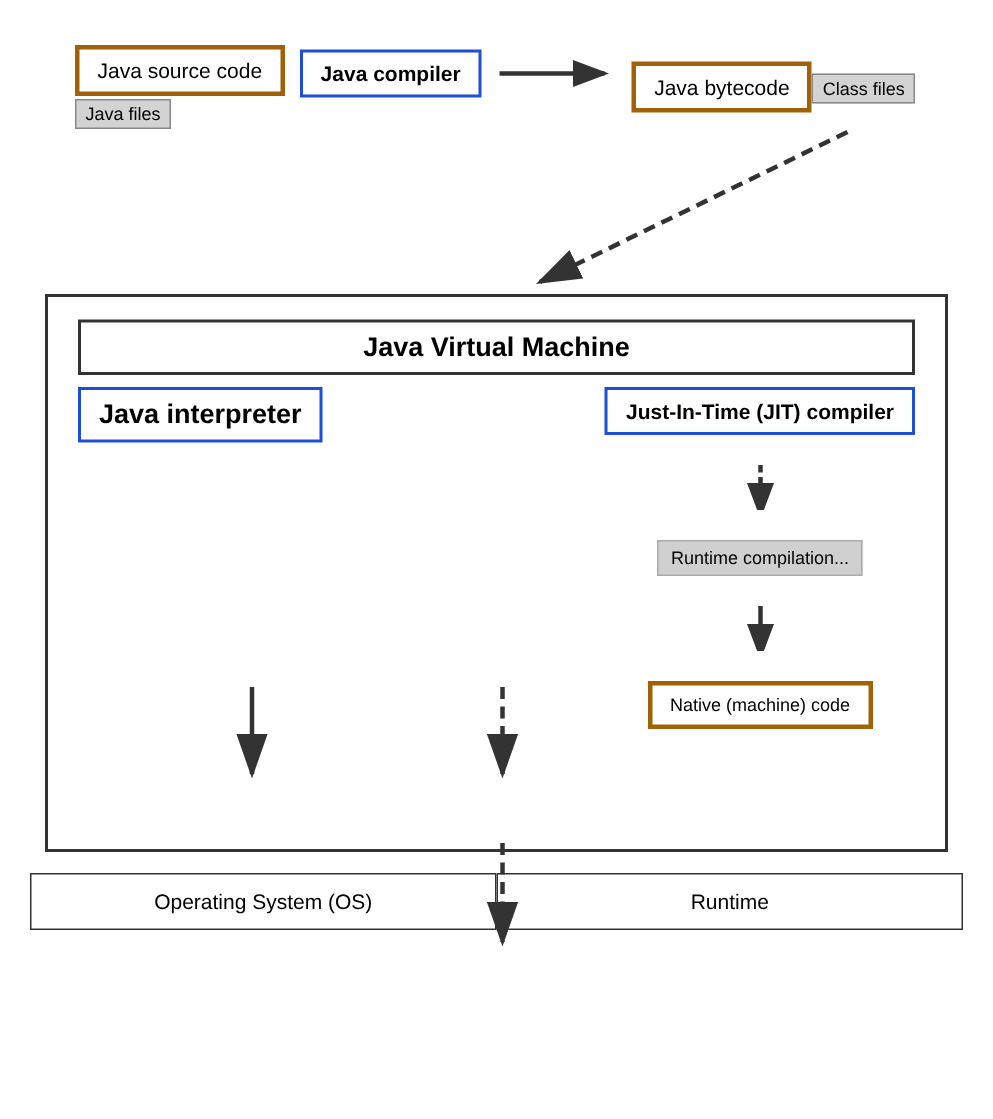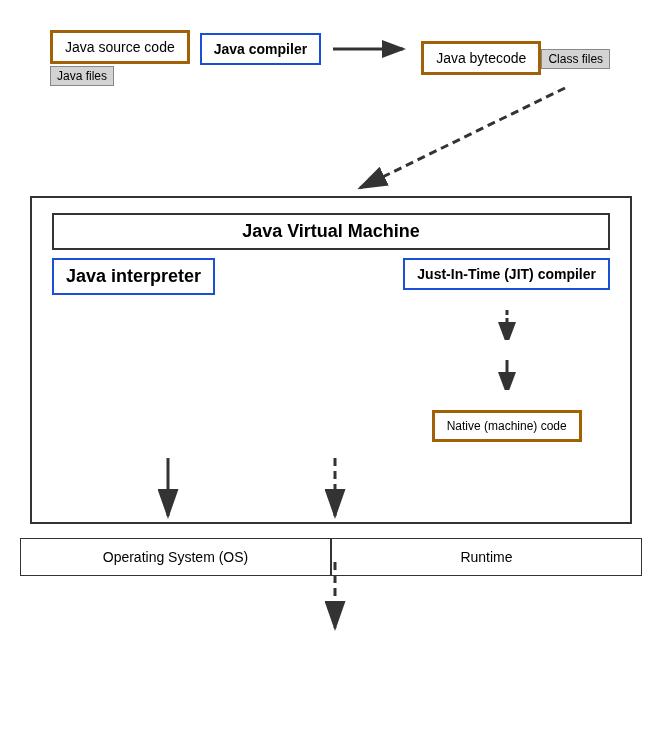--- a/index.html
+++ b/index.html
@@ -186,20 +186,23 @@
 
         <svg width="20" height="30">
           <defs>
             <marker id="ah3" markerWidth="8" markerHeight="6" refX="4" refY="3" orient="auto">
               <polygon points="0 0, 8 3, 0 6" fill="#333"></polygon>
             </marker>
           </defs>
           <line x1="10" y1="0" x2="10" y2="24" stroke="#333" stroke-width="3" stroke-dasharray="5,3" marker-end="url(#ah3)"></line>
         </svg>
 
+        <div class="label-box" style="font-size:12px; border:1px solid #aaa; background:#d0d0d0; padding:4px 8px;">
+          <span>Runtime compilation...</span>
+        </div>
 
         <svg width="20" height="30">
           <defs>
             <marker id="ah4" markerWidth="8" markerHeight="6" refX="4" refY="3" orient="auto">
               <polygon points="0 0, 8 3, 0 6" fill="#333"></polygon>
             </marker>
           </defs>
           <line x1="10" y1="0" x2="10" y2="24" stroke="#333" stroke-width="3" marker-end="url(#ah4)"></line>
         </svg>
 

